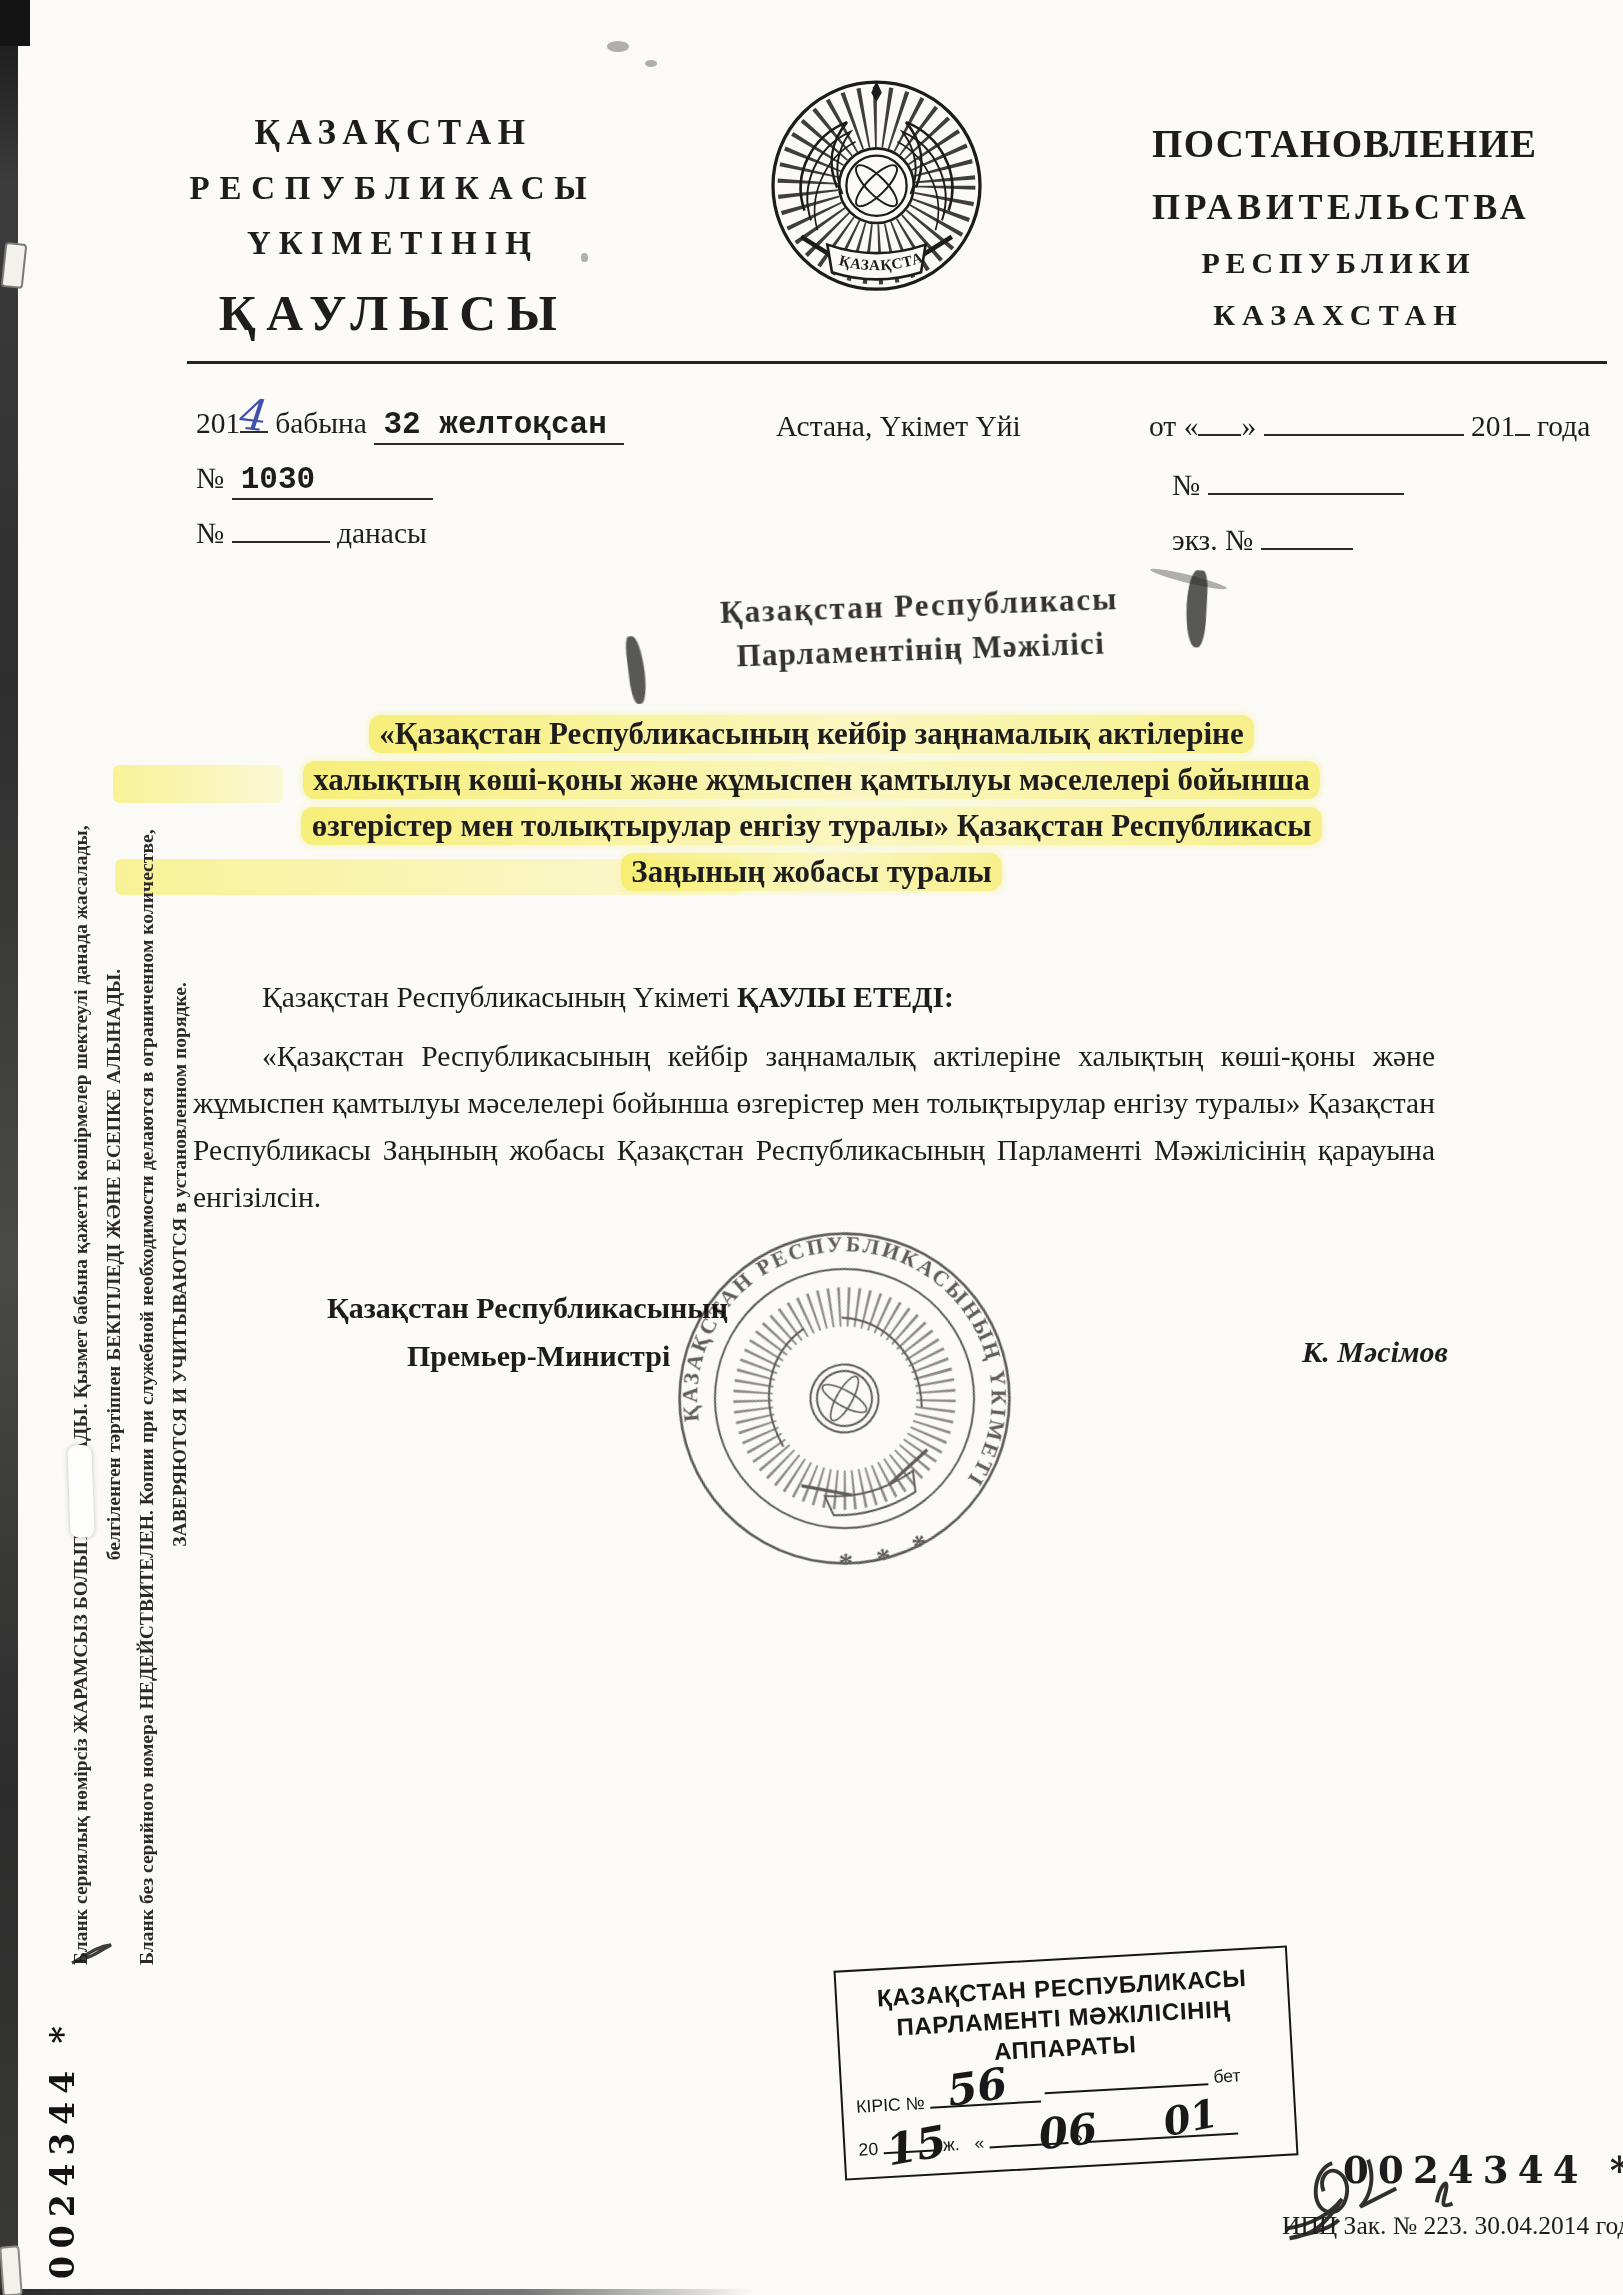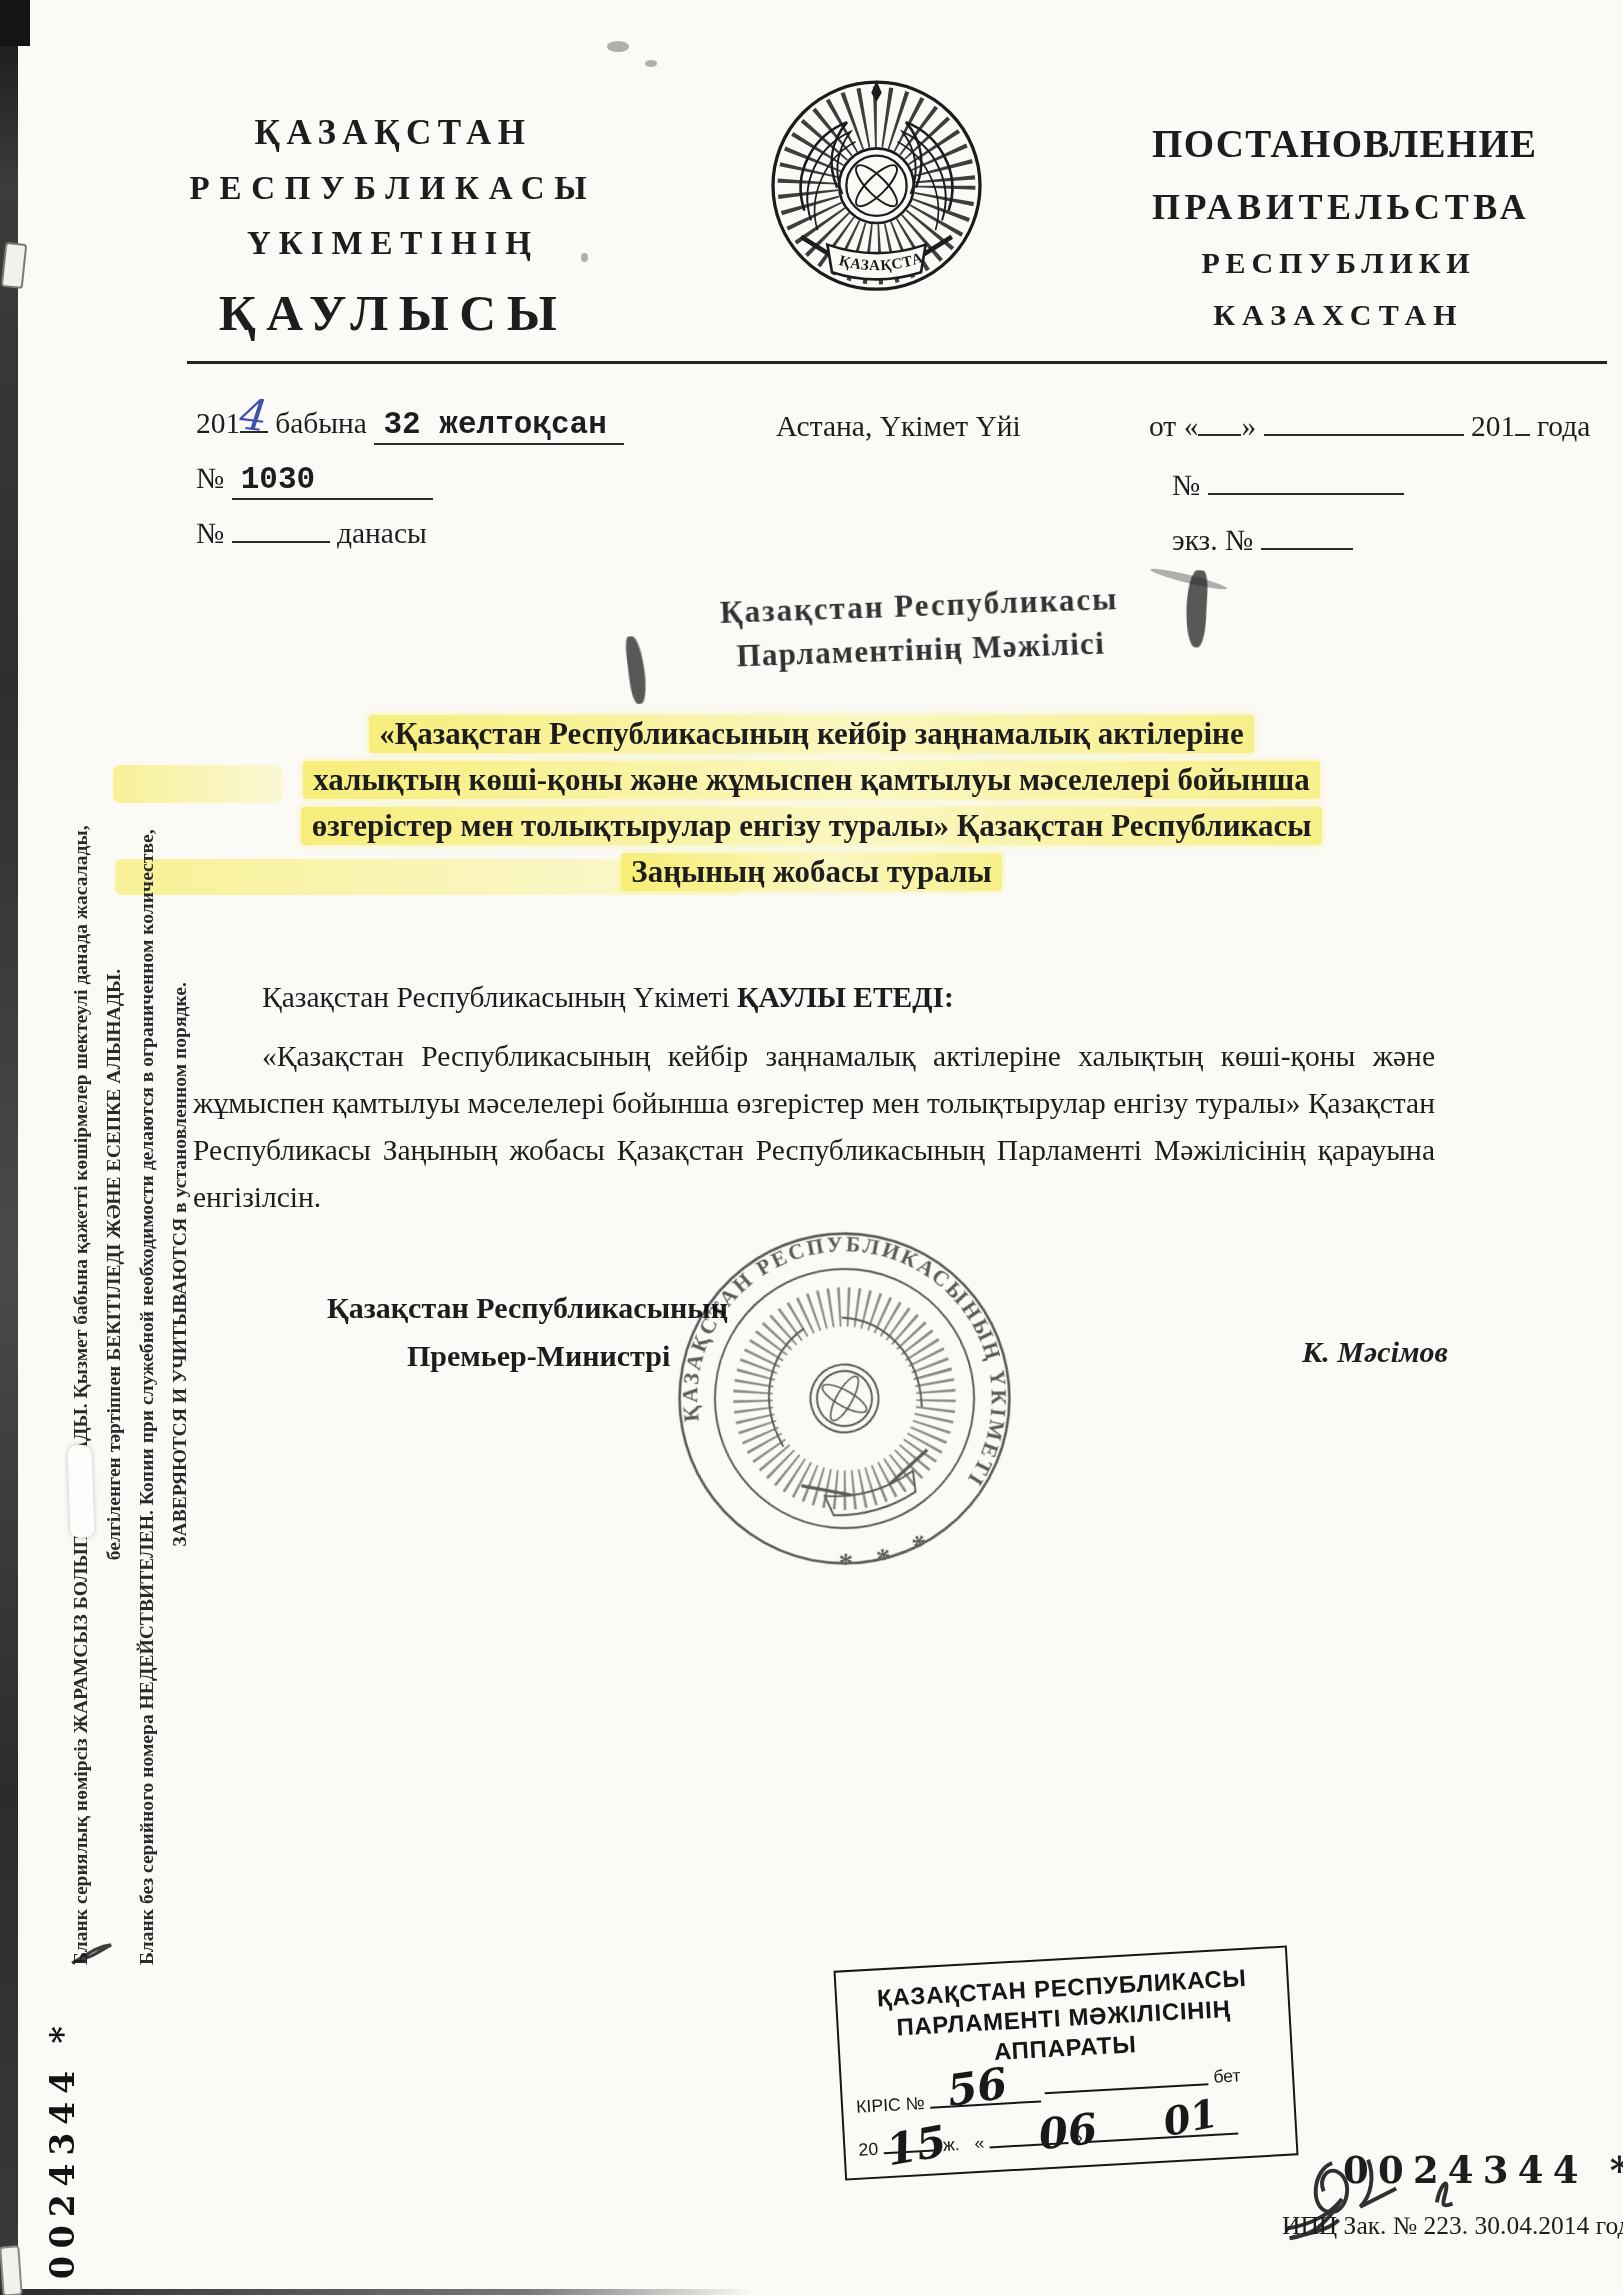--- a/index.html
+++ b/index.html
@@ -39,21 +39,21 @@
           color:#222;opacity:.93;filter:blur(0.3px);z-index:5;}
   .stamp1 .s1a{font-size:31px;font-weight:bold;letter-spacing:2px;text-align:center;}
   .stamp1 .s1b{font-size:31px;font-weight:bold;letter-spacing:1.3px;text-align:center;margin-top:7.9px;}
   .bracket{position:absolute;background:#1e1e1e;opacity:.8;}
   .br-l{left:-18.3px;top:38px;width:15.7px;height:68px;border-radius:30% 60% 50% 40%;transform:rotate(-5deg);}
   .br-r{left:542px;top:-7.9px;width:19.6px;height:77px;border-radius:50% 30% 40% 60%;transform:rotate(5deg);}
   
   .title{position:absolute;left:111px;top:711px;width:1401px;text-align:center;
          font-size:31px;font-weight:bold;line-height:46px;z-index:2;}
   .hl{background:linear-gradient(98deg,rgba(246,236,100,.85),rgba(250,244,150,.55) 55%,rgba(246,237,110,.8));
-      border-radius:3px;padding:0.7px 10.5px 2px;box-shadow:0 0 7.9px rgba(246,238,120,.6);
+      border-radius:12px;padding:0.7px 10.5px 2px;box-shadow:0 0 7.9px rgba(246,238,120,.6);
       box-decoration-break:clone;text-align:center;}
   .hl-streak{position:absolute;background:linear-gradient(90deg,rgba(247,238,110,.7),rgba(250,244,150,.35));
       border-radius:6.5px;z-index:1;}
   
   .body-lead{position:absolute;left:193px;top:981px;width:1244px;font-size:29.5px;}
   .body-lead .ind{display:inline-block;width:69px;}
   .body-par{position:absolute;left:193px;top:1033px;width:1242px;font-size:29.5px;line-height:47px;
             text-align:justify;text-indent:69px;}
   .bold{font-weight:bold;}
   

